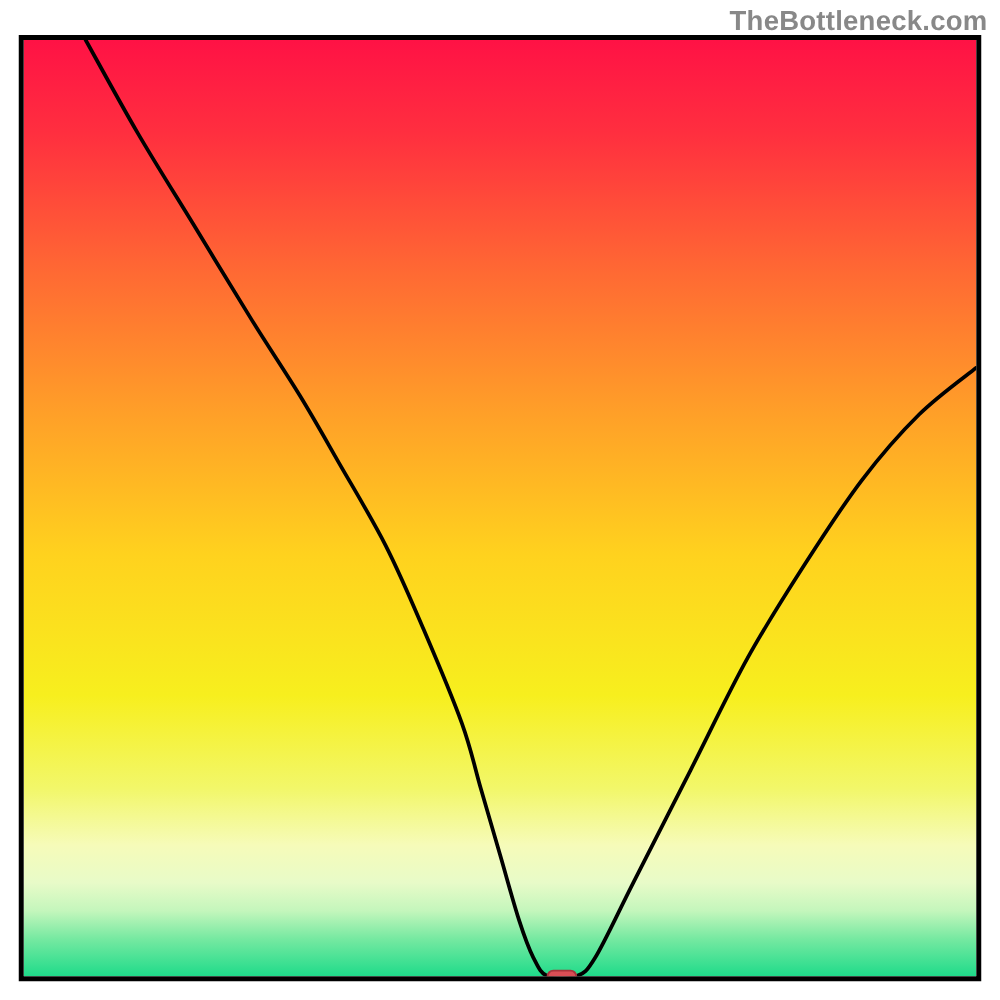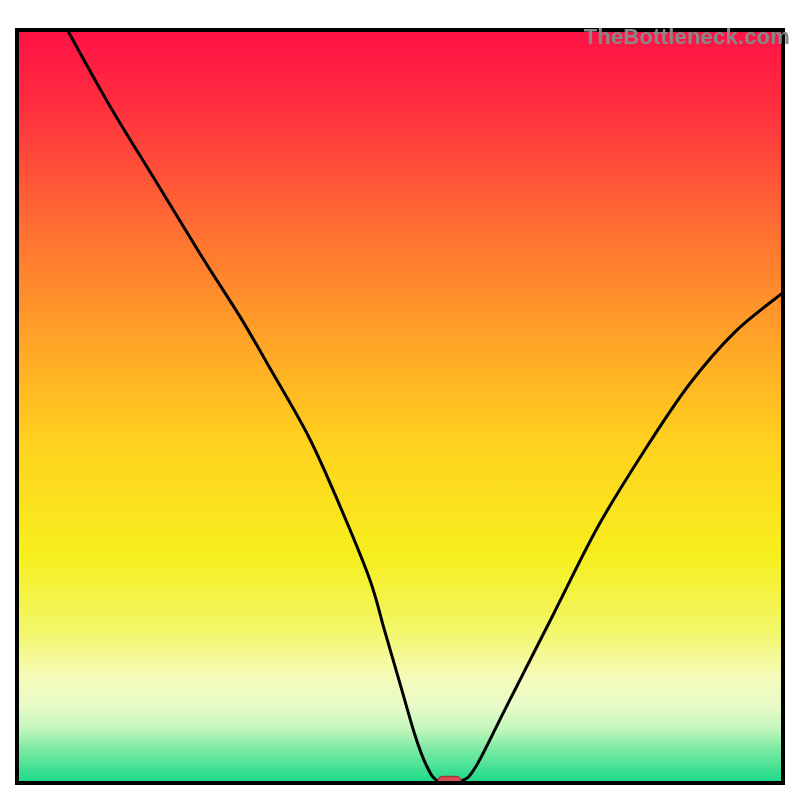--- a/index.html
+++ b/index.html
@@ -18,21 +18,20 @@
   }
   .watermark {
     position: absolute;
     top: 4px;
     right: 10px;
     font-size: 22px;
     font-weight: bold;
     color: #888888;
     z-index: 10;
     letter-spacing: 0.2px;
-    margin-top: 20px;
   }
   .plot-frame {
     position: absolute;
     left: 15px;
     top: 28px;
     width: 770px;
     height: 757px;
     border: 4px solid #000000;
     box-sizing: border-box;
   }

